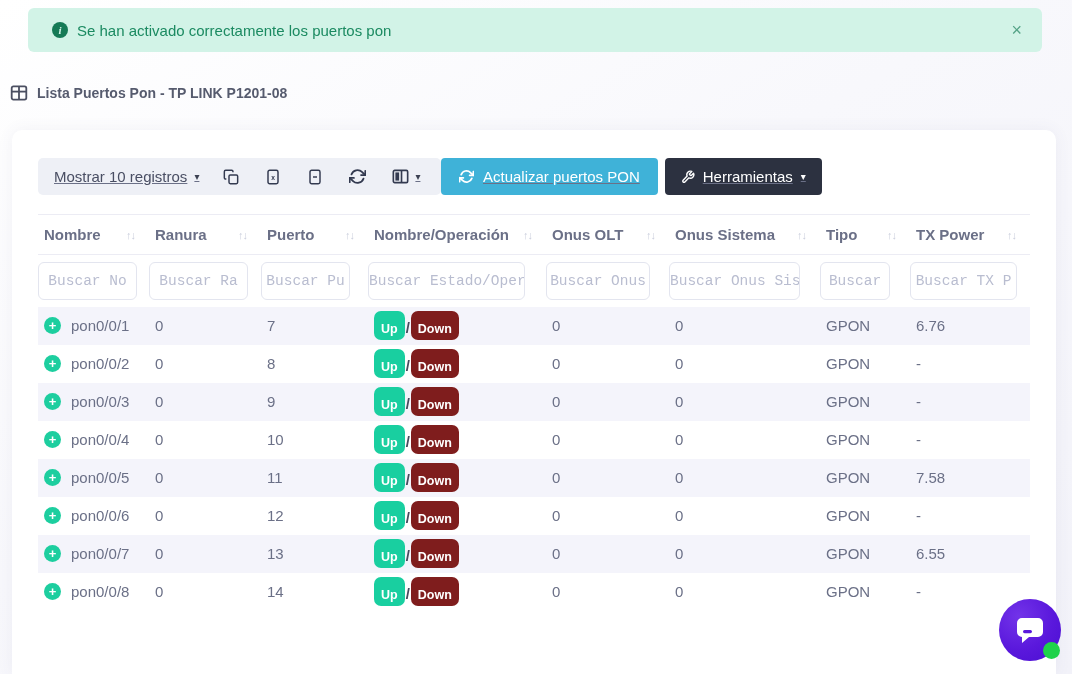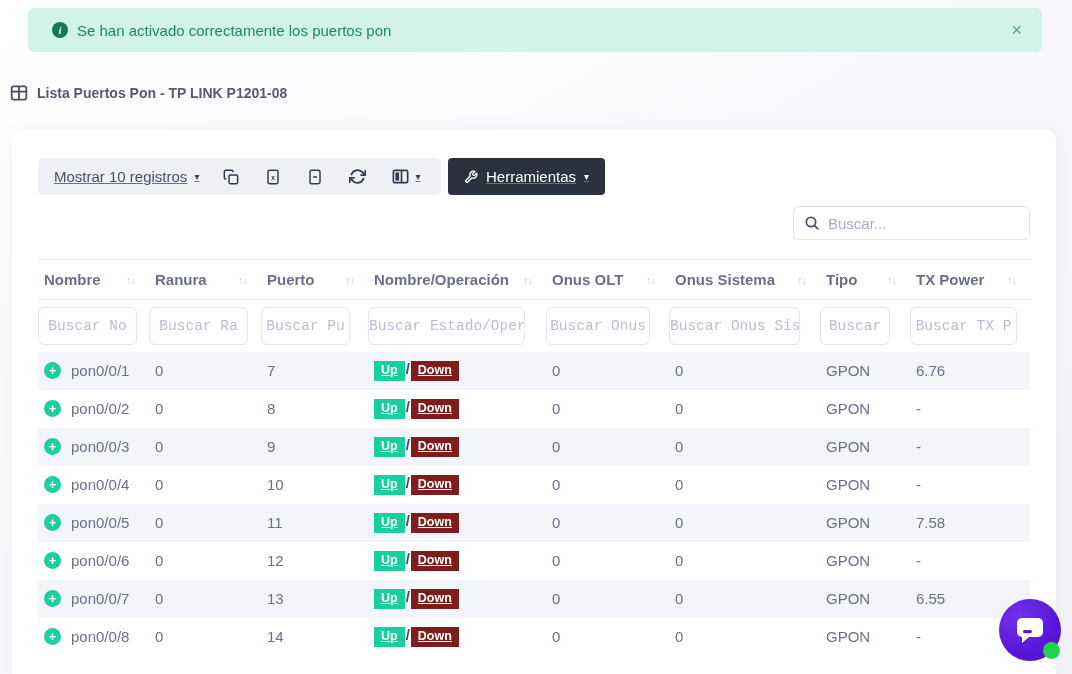--- a/index.html
+++ b/index.html
@@ -91,22 +91,22 @@
   .fw5{width:104px}.fw6{width:131px}.fw7{width:70px}.fw8{width:107px}
   tbody td { height:38px; font-size:15px; color:#6b7087; padding:0 6px; }
   tbody tr:nth-child(odd) { background:#f4f4fb; }
   .name-cell { display:flex; align-items:center; height:38px; }
   .plus {
     width:17px; height:17px; border-radius:50%; background:#1dce9f; color:#fff;
     display:inline-flex; align-items:center; justify-content:center;
     font-size:13px; font-weight:bold; line-height:1; margin-right:10px; cursor:pointer; flex:none;
   }
   .badge {
-    display:inline-block; padding:3px 7px 4px 7px; border-radius:0;
-    color:#fff; font-size:12.5px; font-weight:bold; line-height:1;text-decoration:underline;
+    display:inline-block; padding:12px 7px 4px 7px; border-radius:7px;
+    color:#fff; font-size:12.5px; font-weight:bold; line-height:1;
   }
   .badge-up { background:#19cfa0; }
   .badge-down { background:#7f1d1d; }
   .slash { color:#464b5e; font-weight:bold; margin:0 1px; }
 
   
   .chat {
     position:absolute; right:11px; bottom:13px; width:62px; height:62px; border-radius:50%;
     background:radial-gradient(circle at 32% 28%, #7233e9 0%, #5a18dc 55%, #4a0ed2 100%);
     display:flex; align-items:center; justify-content:center; cursor:pointer; z-index:5;
@@ -174,41 +174,38 @@
           <svg width="17" height="15" viewBox="0 0 24 22" fill="none" stroke="currentColor" stroke-width="2.4">
             <rect x="1.5" y="2" width="21" height="18" rx="2"></rect>
             <rect x="4.5" y="5" width="5.5" height="12" fill="currentColor" stroke="none"></rect>
             <line x1="13.5" y1="2.5" x2="13.5" y2="19.5"></line>
           </svg>
           <span class="caret">▾</span>
         </button>
       </div>
     </div>
 
+    <button class="btn-update">
+      <svg width="15" height="15" viewBox="0 0 24 24" fill="none" stroke="currentColor" stroke-width="2.8" stroke-linecap="round" stroke-linejoin="round">
+        <polyline points="23 4 23 10 17 10"></polyline>
+        <polyline points="1 20 1 14 7 14"></polyline>
+        <path d="M3.51 9a9 9 0 0 1 14.85-3.36L23 10M1 14l4.64 4.36A9 9 0 0 0 20.49 15"></path>
+      </svg>
+      <span>Actualizar puertos PON</span>
+    </button>
 
     <button class="btn-tools">
       <svg width="14" height="14" viewBox="0 0 24 24" fill="none" stroke="currentColor" stroke-width="2.4" stroke-linecap="round" stroke-linejoin="round">
         <path d="M14.7 6.3a1 1 0 0 0 0 1.4l1.6 1.6a1 1 0 0 0 1.4 0l3.77-3.77a6 6 0 0 1-7.94 7.94l-6.91 6.91a2.12 2.12 0 0 1-3-3l6.91-6.91a6 6 0 0 1 7.94-7.94l-3.76 3.76z"></path>
       </svg>
       <span>Herramientas</span>
       <span class="caret">▾</span>
     </button>
   </div>
 
-  <div class="search-row">
-    <div class="search-box">
-      <span class="search-icon">
-        <svg width="16" height="16" viewBox="0 0 24 24" fill="none" stroke="currentColor" stroke-width="2.6" stroke-linecap="round">
-          <circle cx="10.5" cy="10.5" r="7"></circle>
-          <line x1="16" y1="16" x2="21" y2="21"></line>
-        </svg>
-      </span>
-      <input type="text" placeholder="Buscar..." style="">
-    </div>
-  </div>
 
   <table>
     <colgroup>
       <col style="width:111px">
         <col style="width:112px">
         <col style="width:107px">
         <col style="width:178px">
       <col style="width:123px">
         <col style="width:151px">
         <col style="width:90px">

